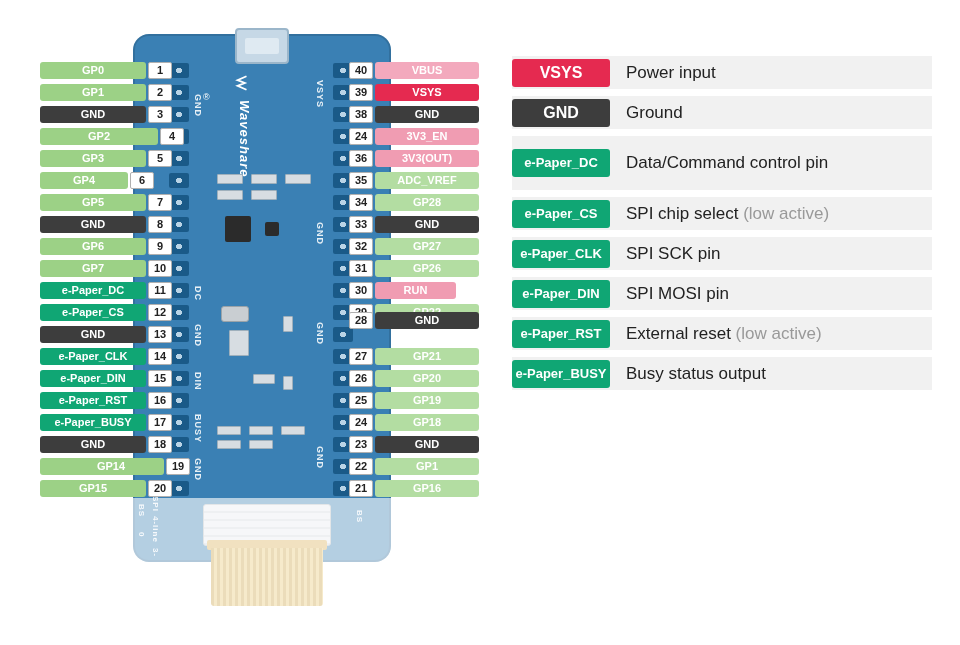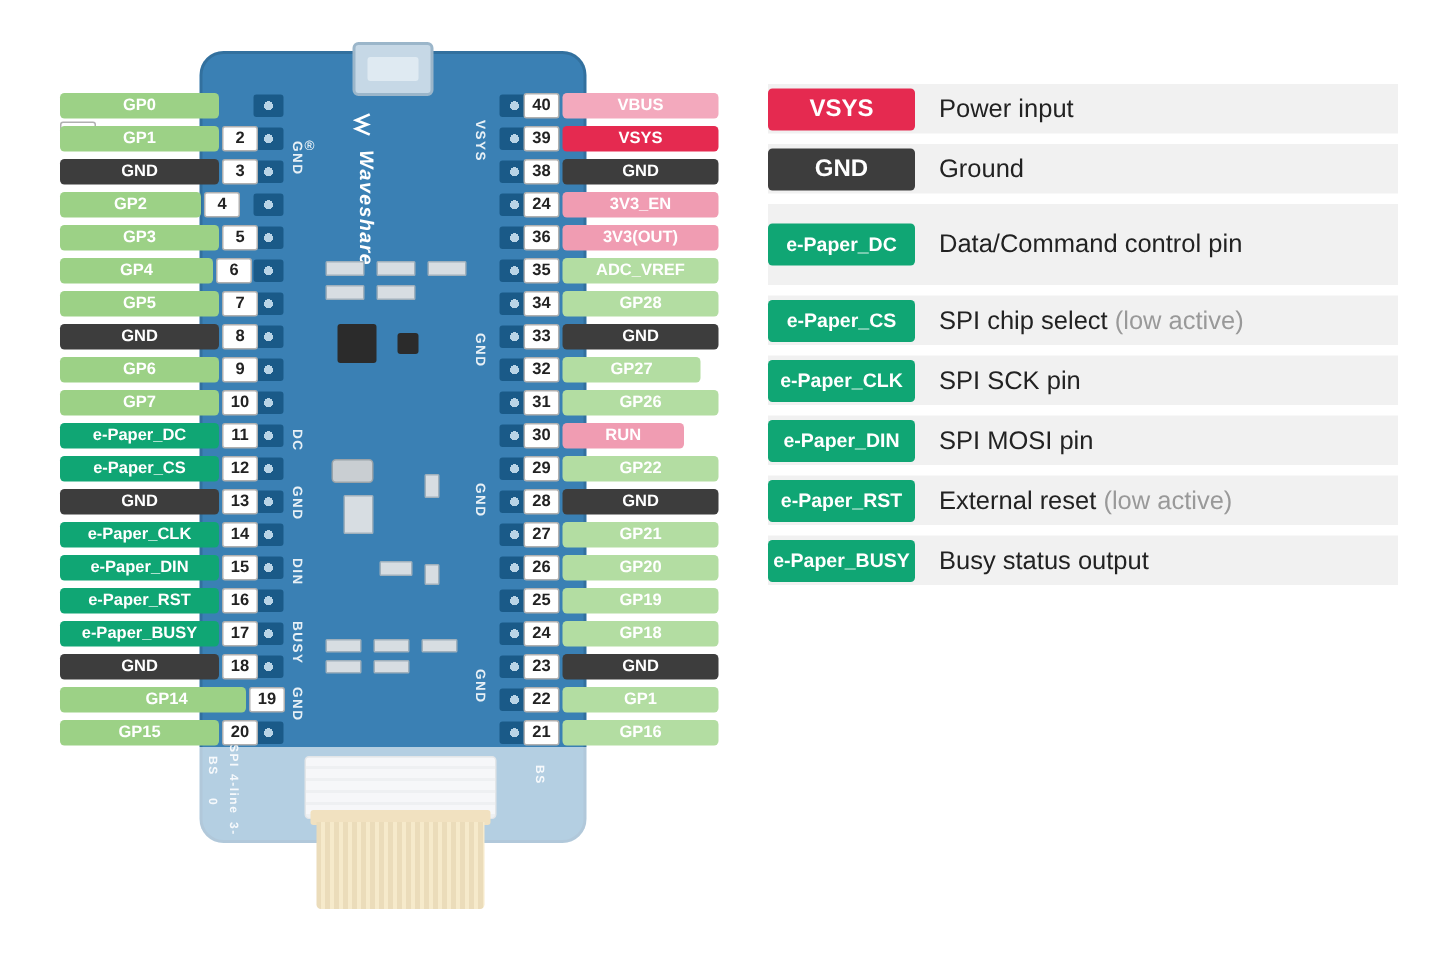--- a/index.html
+++ b/index.html
@@ -154,42 +154,42 @@
     <div class="comp" style="left:148px;top:392px;width:24px;height:9px"></div>
     <div class="comp" style="left:84px;top:406px;width:24px;height:9px"></div>
     <div class="comp" style="left:116px;top:406px;width:24px;height:9px"></div>
 
     <div class="ffc"></div>
     <div class="gold-top"></div>
     <div class="gold-comb"></div>
   </div>
 
   <div id="left-pins">
-      <div class="pin-row" style="left: 40px; top: 62px; flex-direction: column;">
+      <div class="pin-row" style="left: 40px; top: 62px;">
         <div class="badge t-gp" style="width: 106px;">GP0</div>
         <div class="numbox">1</div>
       </div>
       <div class="pin-row" style="left: 40px; top: 84px;">
         <div class="badge t-gp" style="width: 106px;">GP1</div>
         <div class="numbox">2</div>
       </div>
       <div class="pin-row" style="left: 40px; top: 106px;">
         <div class="badge t-gnd" style="width: 106px;">GND</div>
         <div class="numbox">3</div>
       </div>
       <div class="pin-row" style="left: 40px; top: 128px;">
-        <div class="badge t-gp" style="width: 94px;">GP2</div>
+        <div class="badge t-gp" style="width: 118px;">GP2</div>
         <div class="numbox">4</div>
       </div>
       <div class="pin-row" style="left: 40px; top: 150px;">
         <div class="badge t-gp" style="width: 106px;">GP3</div>
         <div class="numbox">5</div>
       </div>
       <div class="pin-row" style="left: 40px; top: 172px;">
-        <div class="badge t-gp" style="width: 102px;">GP4</div>
+        <div class="badge t-gp" style="width: 88px;">GP4</div>
         <div class="numbox">6</div>
       </div>
       <div class="pin-row" style="left: 40px; top: 194px;">
         <div class="badge t-gp" style="width: 106px;">GP5</div>
         <div class="numbox">7</div>
       </div>
       <div class="pin-row" style="left: 40px; top: 216px;">
         <div class="badge t-gnd" style="width: 106px;">GND</div>
         <div class="numbox">8</div>
       </div>
@@ -270,35 +270,35 @@
       <div class="pin-row" style="left: 349px; top: 194px;">
         <div class="numbox">34</div>
         <div class="badge t-gpl" style="width: 104px;">GP28</div>
       </div>
       <div class="pin-row" style="left: 349px; top: 216px;">
         <div class="numbox">33</div>
         <div class="badge t-gnd" style="width: 104px;">GND</div>
       </div>
       <div class="pin-row" style="left: 349px; top: 238px;">
         <div class="numbox">32</div>
-        <div class="badge t-gpl" style="width: 92px;">GP27</div>
+        <div class="badge t-gpl" style="width: 104px;">GP27</div>
       </div>
       <div class="pin-row" style="left: 349px; top: 260px;">
         <div class="numbox">31</div>
         <div class="badge t-gpl" style="width: 104px;">GP26</div>
       </div>
       <div class="pin-row" style="left: 349px; top: 282px;">
         <div class="numbox">30</div>
         <div class="badge t-pink" style="width: 81px;">RUN</div>
       </div>
       <div class="pin-row" style="left: 349px; top: 304px;">
         <div class="numbox">29</div>
         <div class="badge t-gpl" style="width: 104px;">GP22</div>
       </div>
-      <div class="pin-row" style="left: 349px; top: 326px;">
+      <div class="pin-row" style="left: 349px; top: 312px;">
         <div class="numbox">28</div>
         <div class="badge t-gnd" style="width: 104px;">GND</div>
       </div>
       <div class="pin-row" style="left: 349px; top: 348px;">
         <div class="numbox">27</div>
         <div class="badge t-gpl" style="width: 104px;">GP21</div>
       </div>
       <div class="pin-row" style="left: 349px; top: 370px;">
         <div class="numbox">26</div>
         <div class="badge t-gpl" style="width: 104px;">GP20</div>

